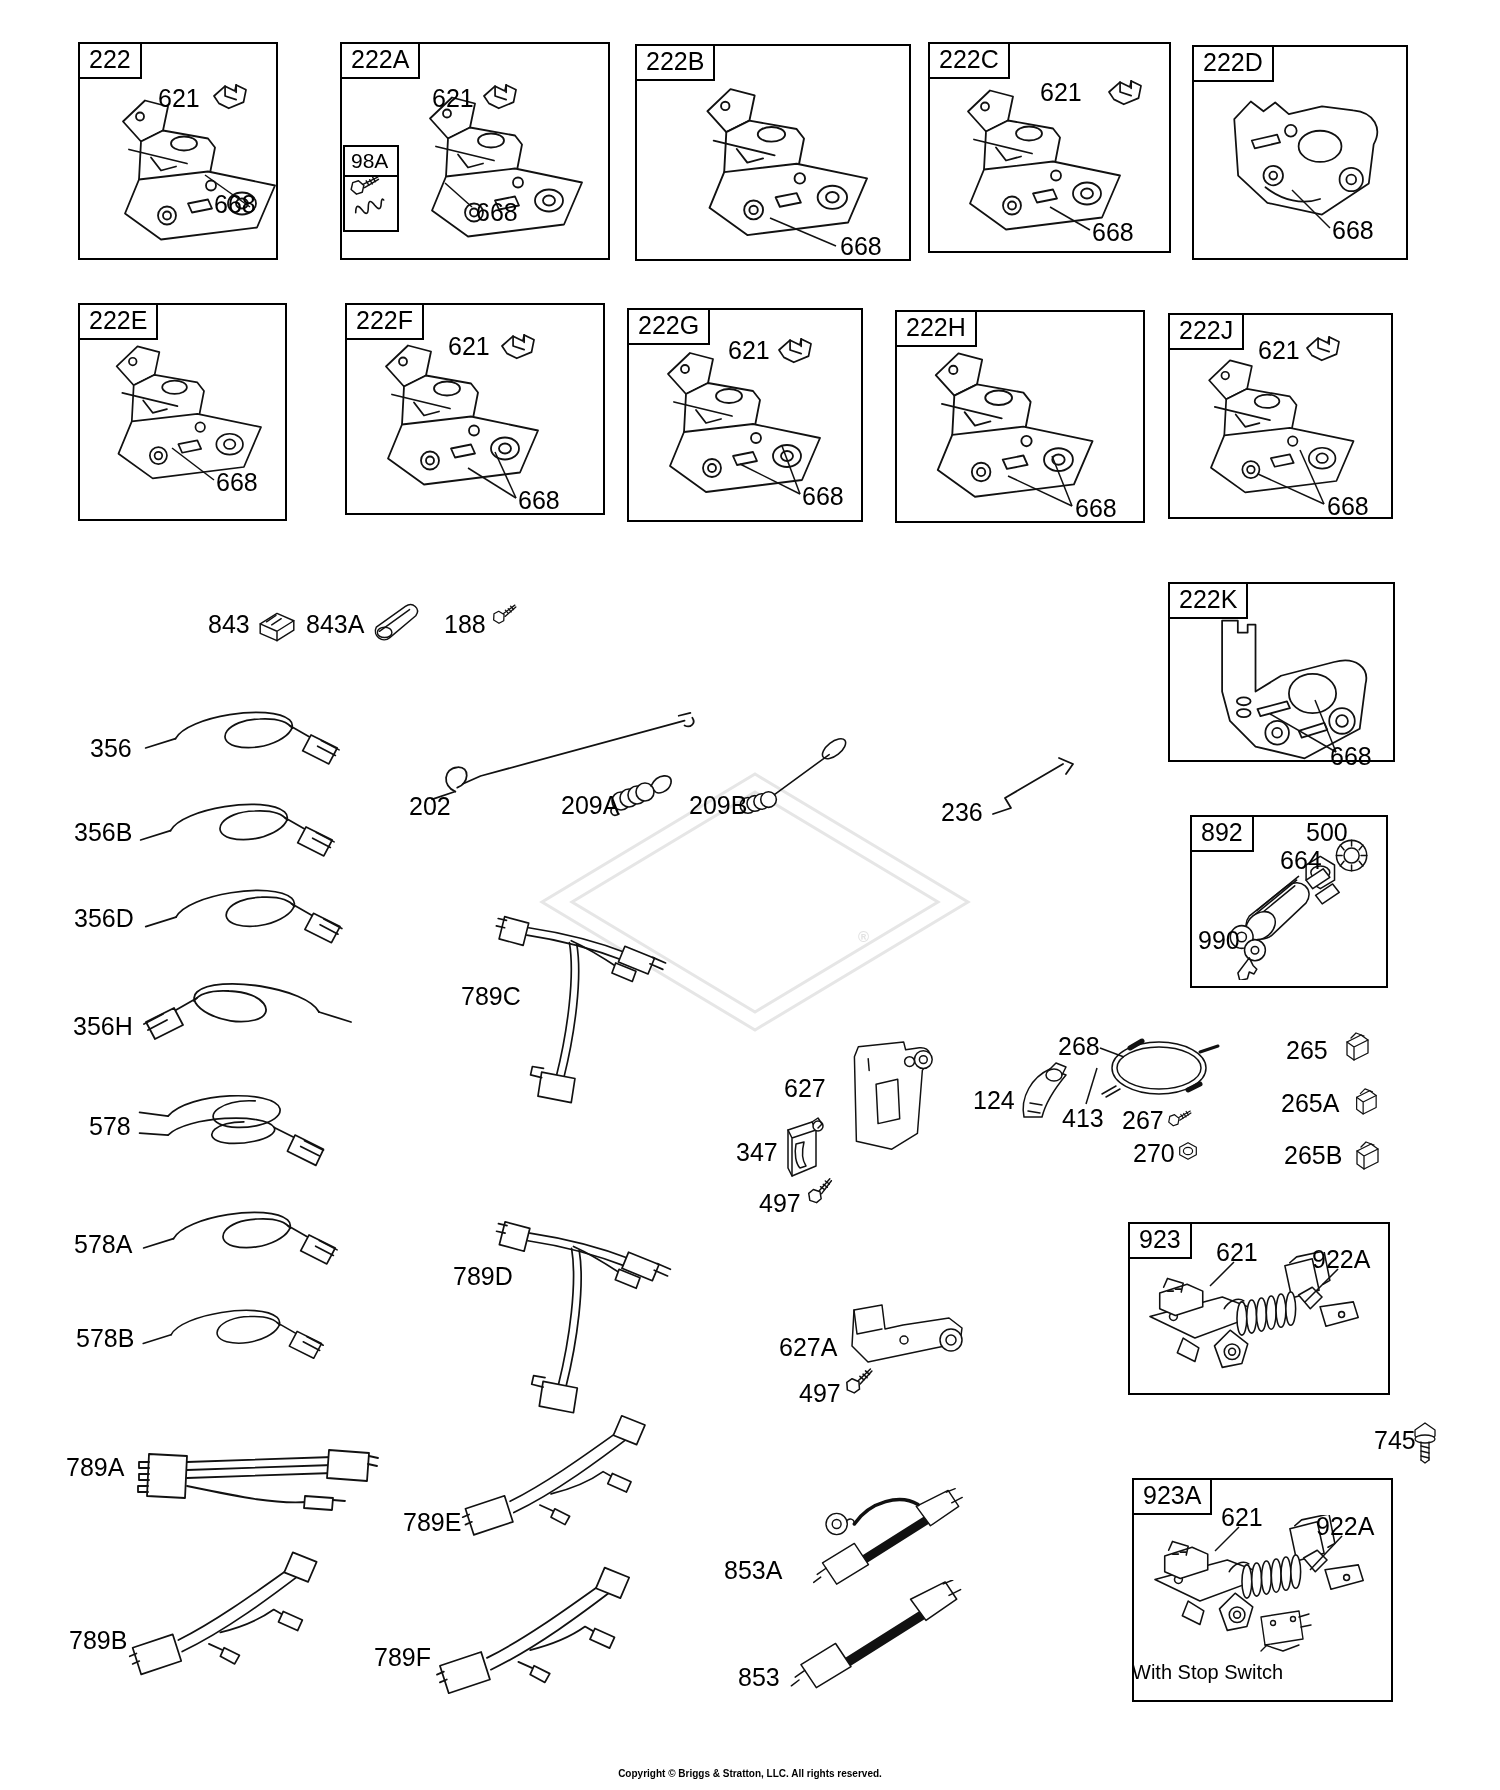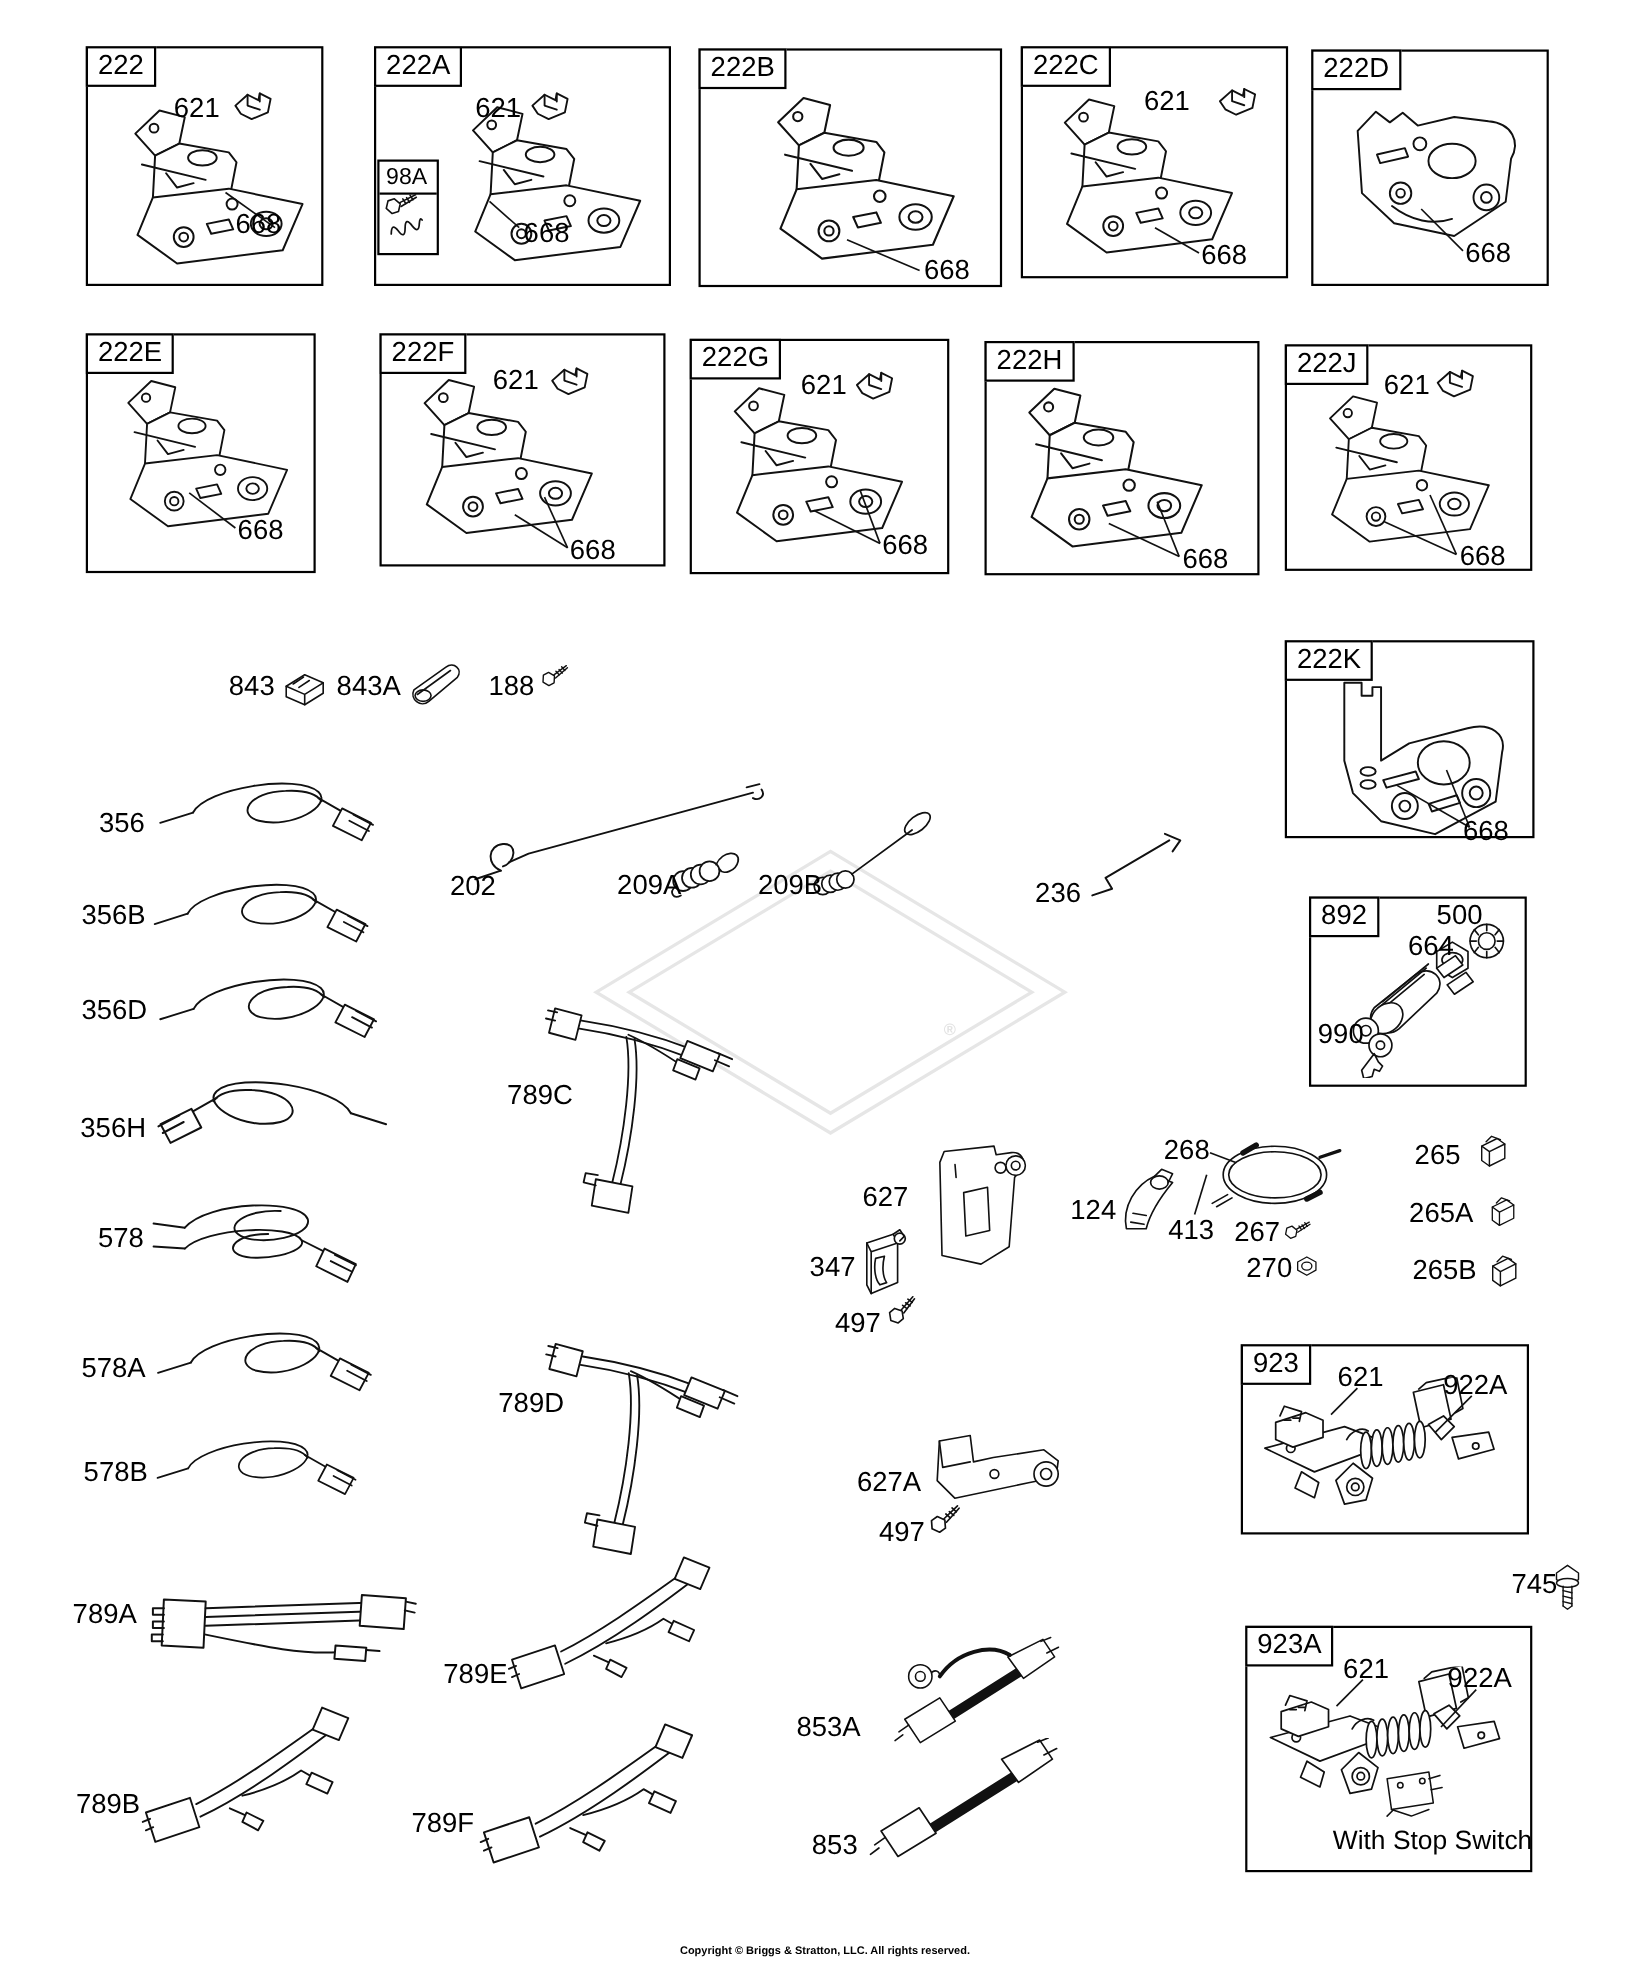--- a/index.html
+++ b/index.html
@@ -4,21 +4,21 @@
 <style>
   html,body{margin:0;padding:0;background:#fff;}
   .page{position:relative;width:1500px;height:1790px;background:#fff;overflow:hidden;
         font-family:"Liberation Sans", sans-serif;color:#000;}
   .frame{position:absolute;border:2px solid #000;background:transparent;box-sizing:border-box;}
   .tab{position:absolute;top:-2px;left:-2px;background:#fff;border:2px solid #000;
        padding:1px 9px 3px;font-size:25px;line-height:1.15;white-space:nowrap;}
   .subbox{position:absolute;border:2px solid #000;background:#fff;box-sizing:border-box;}
   .subtab{border-bottom:2px solid #000;padding:2px 6px 3px;font-size:21px;line-height:1.1;}
   .lbl{position:absolute;font-size:25px;line-height:1;white-space:nowrap;}
-  .cap{position:absolute;font-size:24px;line-height:1;text-align:right;}
+  .cap{position:absolute;font-size:20px;line-height:1;text-align:left;}
   .wm-text{position:absolute;font-weight:bold;font-size:37px;letter-spacing:1px;
            color:#e3e3e3;background:#fff;padding:0 6px;white-space:nowrap;}
   .wm-reg{position:absolute;font-size:15px;font-weight:bold;color:#e3e3e3;}
   .footer{position:absolute;left:0;top:1768px;width:1500px;text-align:center;
           font-size:10px;font-weight:bold;}
   svg.overlay{position:absolute;left:0;top:0;pointer-events:none;}
   .wm{position:absolute;}
 </style>
 </head>
 <body>
@@ -26,21 +26,21 @@
 <div class="page">
 
   <div class="wm" style="left:538px;top:771px;width:434px;height:262px;">
     <svg width="434" height="262" viewBox="0 0 434 262">
       <polygon points="217,3 430,131 217,259 4,131" fill="none" stroke="#e6e6e6" stroke-width="3"></polygon>
       <polygon points="217,21 400,131 217,241 34,131" fill="none" stroke="#e6e6e6" stroke-width="3"></polygon>
     </svg>
   </div>
   <div class="wm-reg" style="left:858px;top:928px;">®</div>
 
-  <div class="frame" style="left:78px;top:42px;width:216px;height:218px;">
+  <div class="frame" style="left:78px;top:42px;width:200px;height:218px;">
     <div class="tab">222</div>
   </div>
   <div class="frame" style="left:340px;top:42px;width:270px;height:218px;">
     <div class="tab">222A</div>
   </div>
   <div class="subbox" style="left:343px;top:145px;width:56px;height:87px;">
     <div class="subtab">98A</div>
   </div>
   <div class="frame" style="left:635px;top:44px;width:276px;height:217px;">
     <div class="tab">222B</div>

